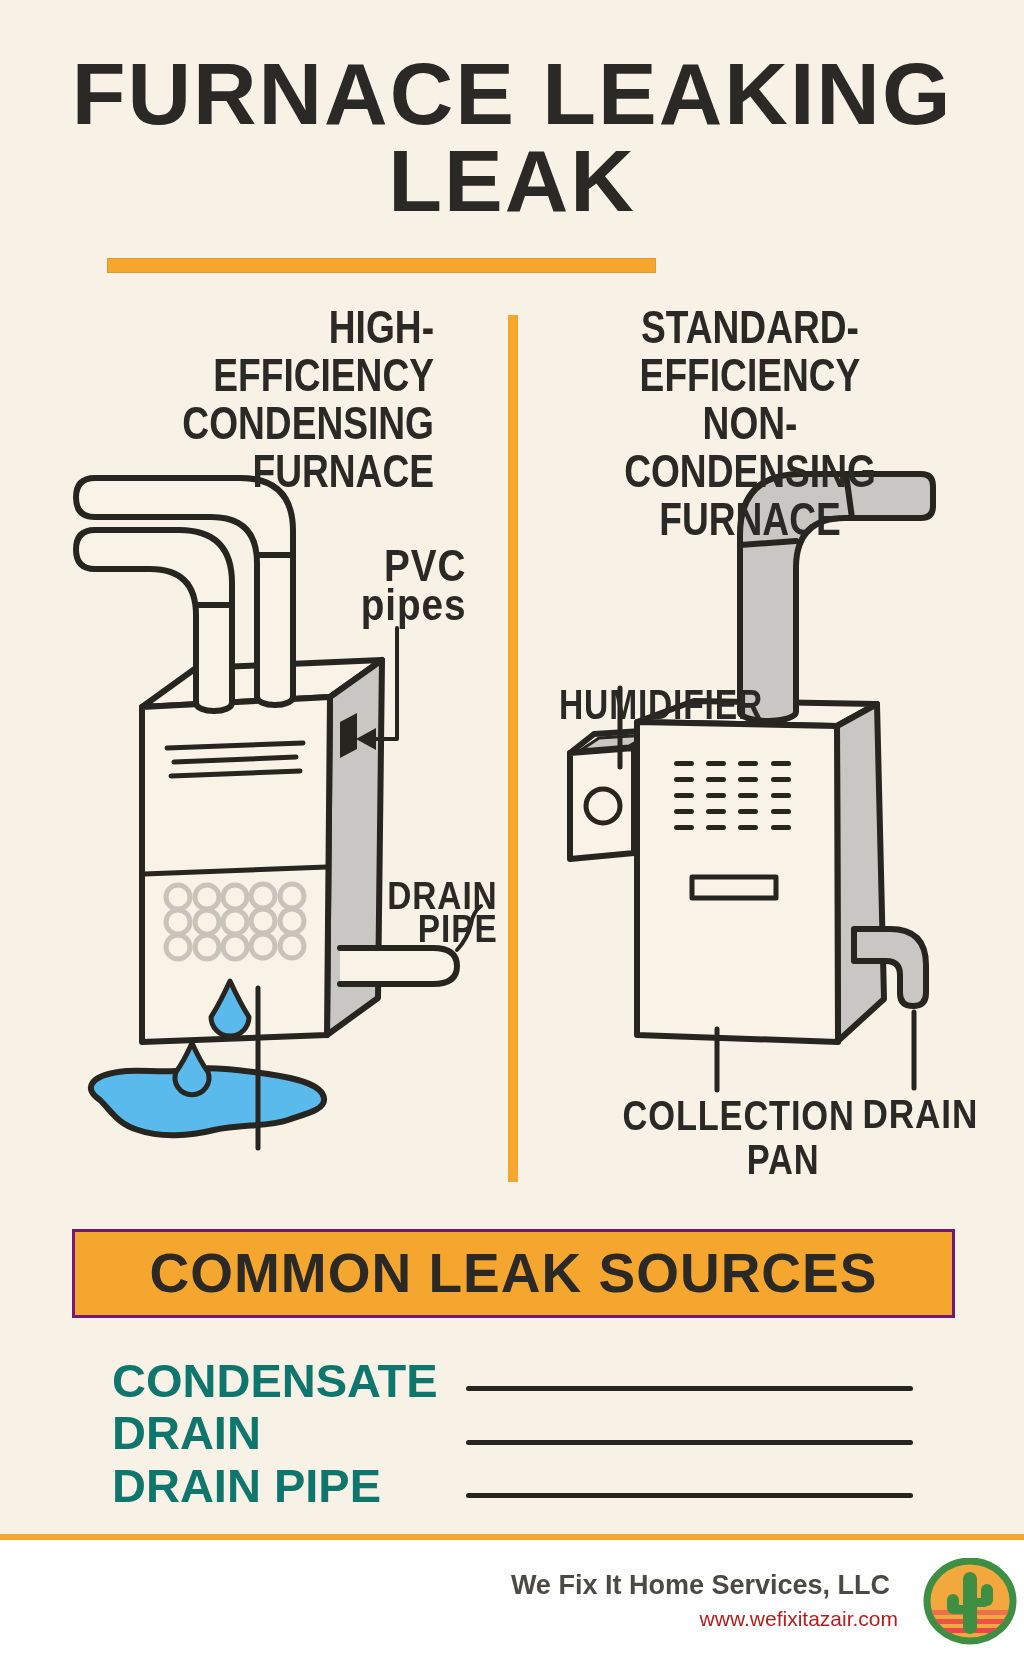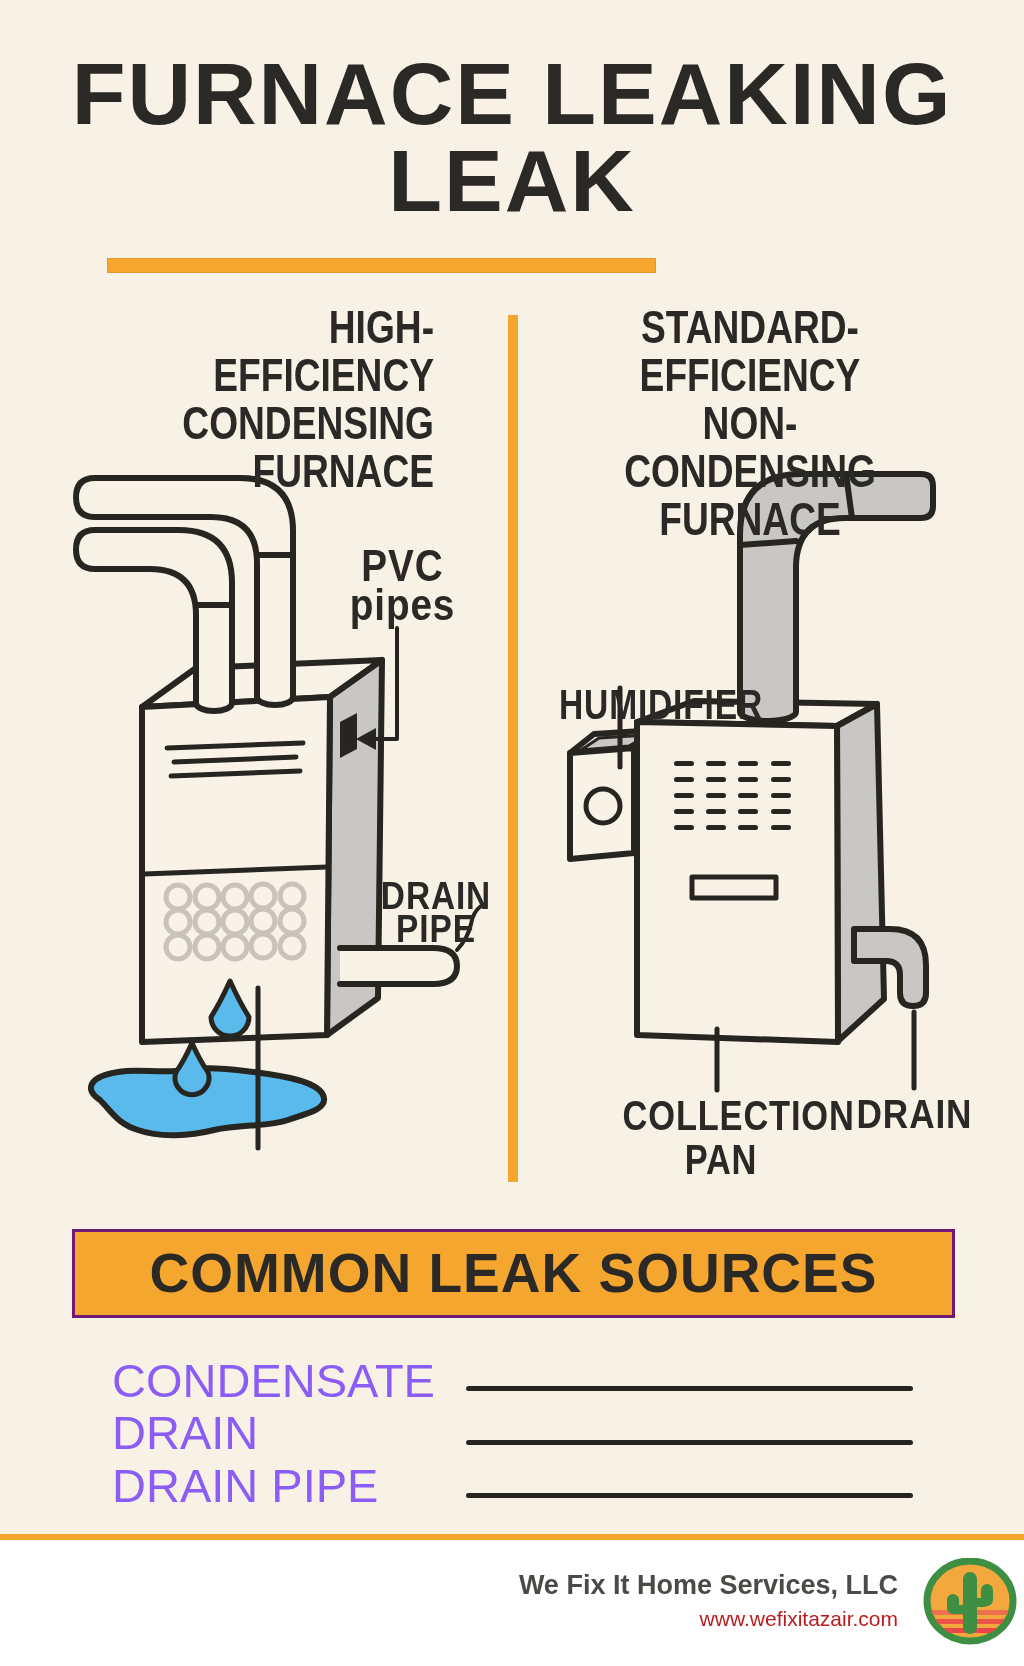--- a/index.html
+++ b/index.html
@@ -21,47 +21,47 @@
 
   .col-heading{
     top:303px;width:400px;text-align:center;
     font-weight:700;font-size:47px;line-height:48px;color:#2A2925;
   }
   .col-heading .cond{transform:scaleX(0.79);transform-origin:50% 0;}
   .col-heading.left{left:76px;text-align:right;}
   .col-heading.right{left:550px;}
 
   .diag-label{
-    font-weight:700;color:#2A2925;text-align:center;letter-spacing:1px;
+    font-weight:700;color:#2A2925;text-align:right;letter-spacing:1px;
   }
   .diag-label .cond{transform:scaleX(0.88);transform-origin:50% 0;}
   .pvc-label{left:330px;top:546px;width:145px;font-size:44px;line-height:39px;}
   .drainpipe-label{left:366px;top:880px;width:140px;font-size:38px;line-height:33px;}
   .condensation-label{left:45px;top:1153px;width:300px;font-size:39px;line-height:36px;}
   .humidifier-label{left:540px;top:642px;width:190px;font-size:42px;line-height:38px;margin-top:44px;}
   .humidifier-label .cond{transform:scaleX(0.80);}
   .collection-label{left:601px;top:1094px;width:240px;font-size:42px;line-height:44px;}
   .collection-label .cond{transform:scaleX(0.82);}
   .drainright-label{left:842px;top:1096px;width:145px;font-size:40px;line-height:36px;}
 
   .banner{
     left:72px;top:1229px;width:883px;height:89px;
     background:#F5A62F;border:3px solid #701a75;box-sizing:border-box;
     text-align:center;
   }
   .banner-text{
     font-weight:700;font-size:55px;line-height:83px;letter-spacing:1px;color:#2A2925;
   }
 
-  .leak-item{left:112px;width:360px;font-weight:400;font-size:47px;line-height:47px;color:#8b5cf6;}
+  .leak-item{left:112px;width:360px;font-weight:700;font-size:47px;line-height:47px;color:#0f766e;}
   .leak-line{left:466px;width:447px;height:5px;background:#26251F;border-radius:3px;}
 
   .footer-rule{left:0;top:1534px;width:1024px;height:6px;background:#F5A62F;}
   .footer-area{left:0;top:1540px;width:1024px;height:126px;background:#FFFFFF;}
-  .footer-company{right:126px;top:1570px;font-weight:700;font-size:27px;color:#4B4A47;text-align:right;}
+  .footer-company{right:134px;top:1570px;font-weight:700;font-size:27px;color:#4B4A47;text-align:right;}
   .footer-site{right:126px;top:1607px;font-size:21px;color:#b91c1c;text-align:right;}
   .footer-logo{left:922px;top:1558px;width:96px;height:88px;}
 </style>
 </head>
 <body>
 
 <div class="page">
 
   <svg class="diagram-layer" viewBox="0 0 1024 1666">
 

